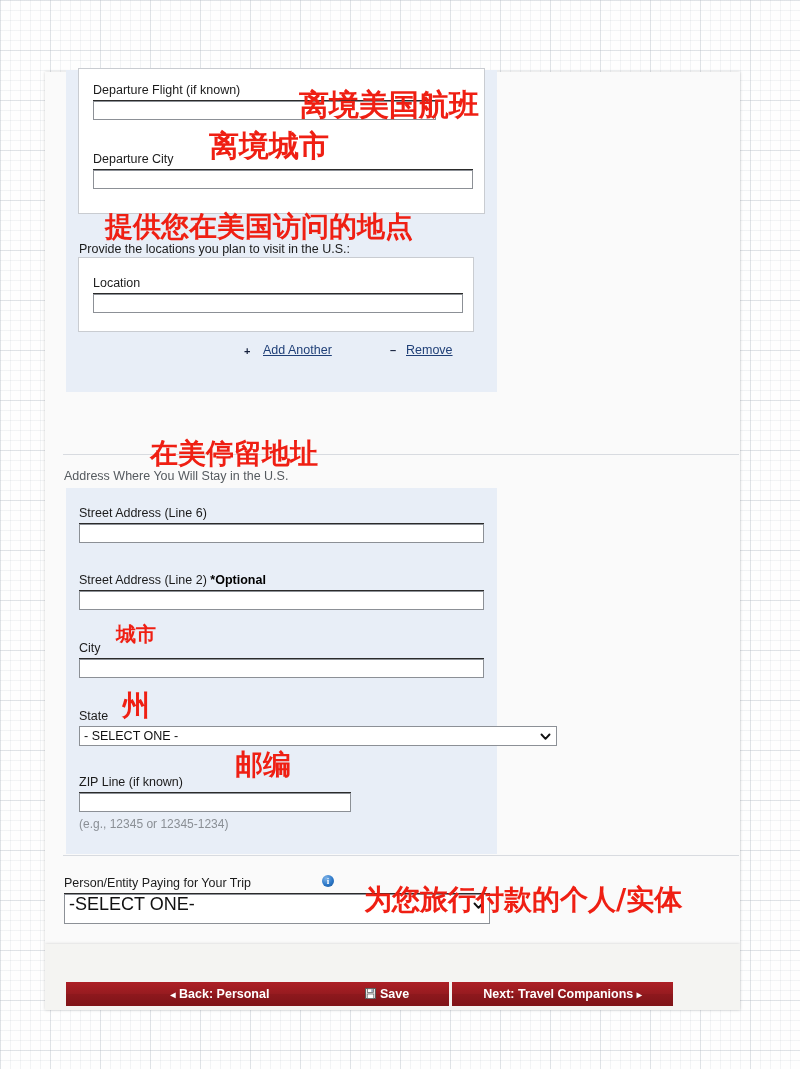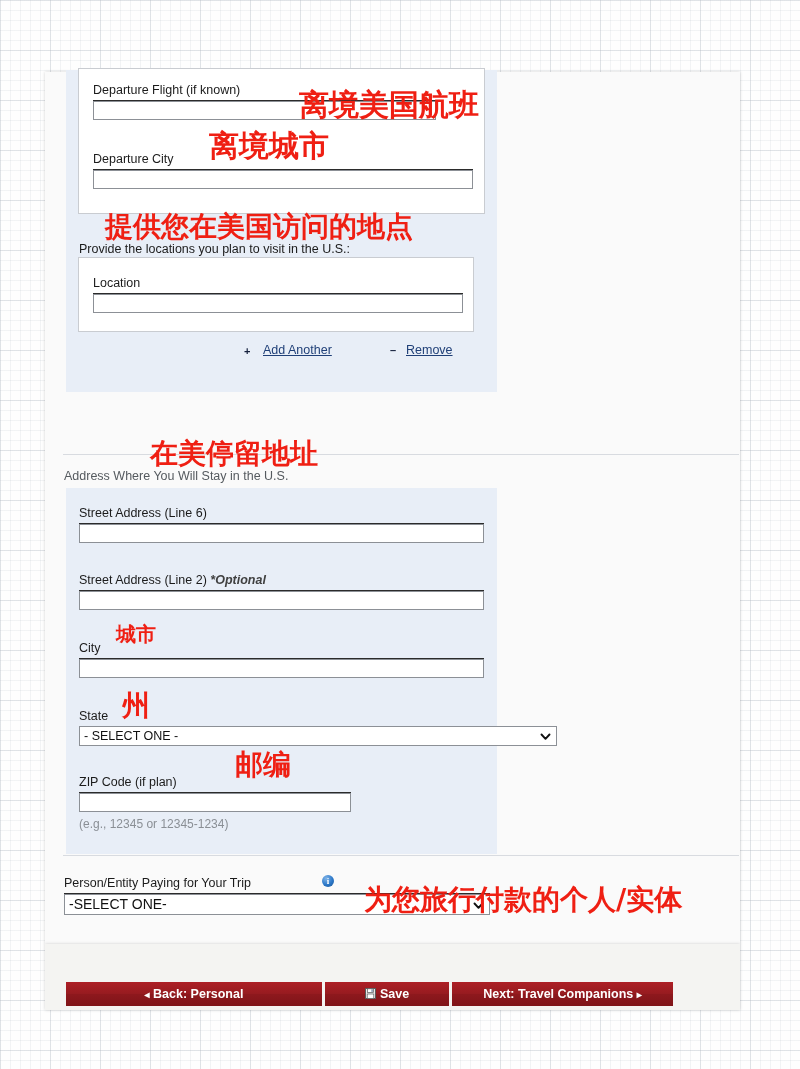--- a/index.html
+++ b/index.html
@@ -54,22 +54,21 @@
 
   
   .fld-label {
     position: absolute;
     font-size: 12.5px;
     color: #1b1b1b;
     white-space: nowrap;
     font-family: "Liberation Sans", sans-serif;
   }
   .fld-label .opt {
-    color: #404040;
-    font-style: italic;
+    color: #000000;
     font-weight: bold;
   }
   .label-rule {
     position: absolute;
     height: 1px;
     background: #2b2b2b;
   }
   .section-heading {
     position: absolute;
     font-size: 12.5px;
@@ -250,43 +249,43 @@
   <div class="label-rule" style="left:34px; top:654px; width:398px;"></div>
   <div class="sel-input" style="left:34px; top:654px; width:478px;">
     <span>- SELECT ONE -</span>
     <span class="sel-chevron">
       <svg width="11" height="11" viewBox="0 0 11 11">
         <path d="M1.5 3.5 L5.5 7.8 L9.5 3.5" fill="none" stroke="#111" stroke-width="1.9" stroke-linecap="round" stroke-linejoin="round"></path>
       </svg>
     </span>
   </div>
 
-  <div class="fld-label" style="left:34px; top:703px;">ZIP Code (if plan)</div>
+  <div class="fld-label" style="left:34px; top:703px;">ZIP Line (if known)</div>
   <div class="label-rule" style="left:34px; top:720px; width:272px;"></div>
   <input class="txt-input" type="text" style="left: 34px; top: 721px; width: 272px;" value="">
   <div class="hint-text" style="left:34px; top:745px;">(e.g., 12345 or 12345-1234)</div>
 
   <div class="section-rule" style="left:18px; top:783px; width:676px;"></div>
 
   <div class="fld-label" style="left:19px; top:804px;">Person/Entity Paying for Your Trip</div>
   <div class="info-icon" style="left:277px; top:803px;">i</div>
   <div class="label-rule" style="left:19px; top:821px; width:426px;"></div>
-  <div class="sel-input" style="left:19px; top:822px; width:426px; height:21px; font-size:14px;">
+  <div class="sel-input" style="left:19px; top:822px; width:426px; height:30px; font-size:18px;">
     <span>-SELECT ONE-</span>
     <span class="sel-chevron" style="top:5px;">
       <svg width="11" height="11" viewBox="0 0 11 11">
         <path d="M1.5 3.5 L5.5 7.8 L9.5 3.5" fill="none" stroke="#111" stroke-width="1.9" stroke-linecap="round" stroke-linejoin="round"></path>
       </svg>
     </span>
   </div>
 </div>
 
 <div id="btn-bar-strip"></div>
 
-<div class="nav-btn" style="left:66px; width:256px;text-align:center;">
+<div class="nav-btn" style="left:66px; width:308px;text-align:center;">
   <span class="arrow">◂</span>
   <span>Back: Personal</span>
 </div>
 
 <div class="nav-btn" style="left:325px; width:124px;">
   <span class="save-disk">
     <svg width="11" height="11" viewBox="0 0 11 11">
       <rect x="0.5" y="0.5" width="10" height="10" fill="#e9e9e9" stroke="#5a5a5a"></rect>
       <rect x="2.6" y="0.8" width="5.8" height="3.6" fill="#ffffff" stroke="#5a5a5a" stroke-width="0.7"></rect>
       <rect x="2.2" y="6" width="6.6" height="4.5" fill="#ffffff" stroke="#5a5a5a" stroke-width="0.7"></rect>

